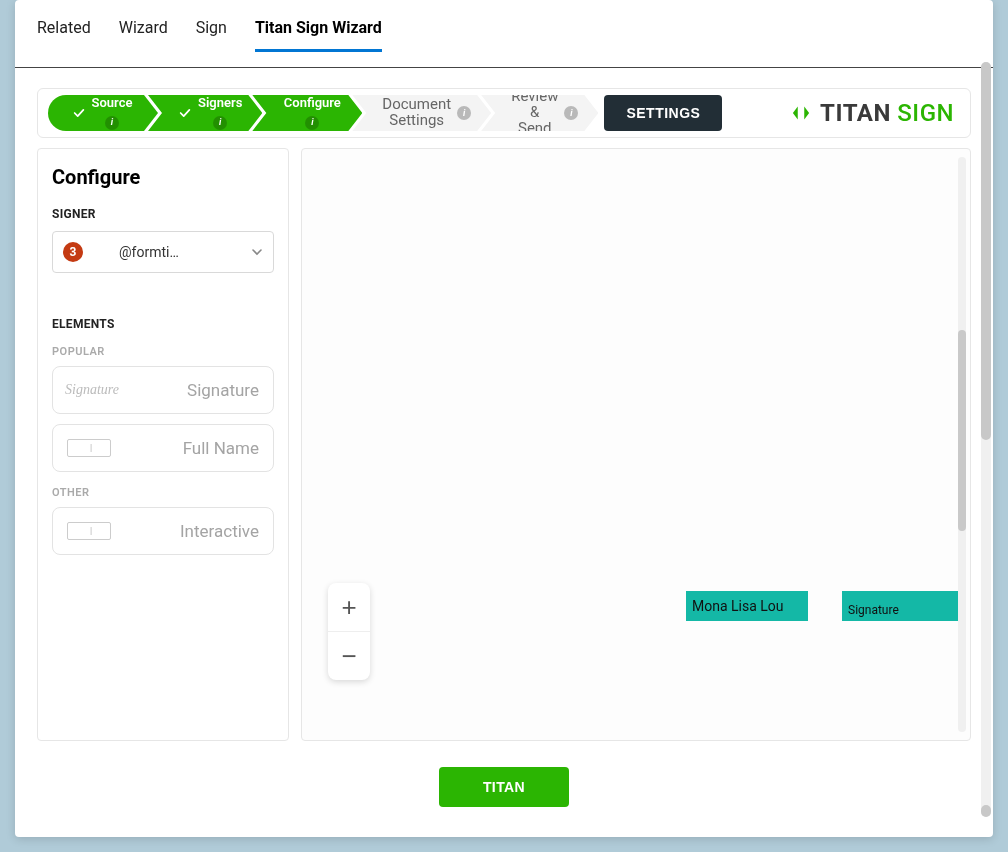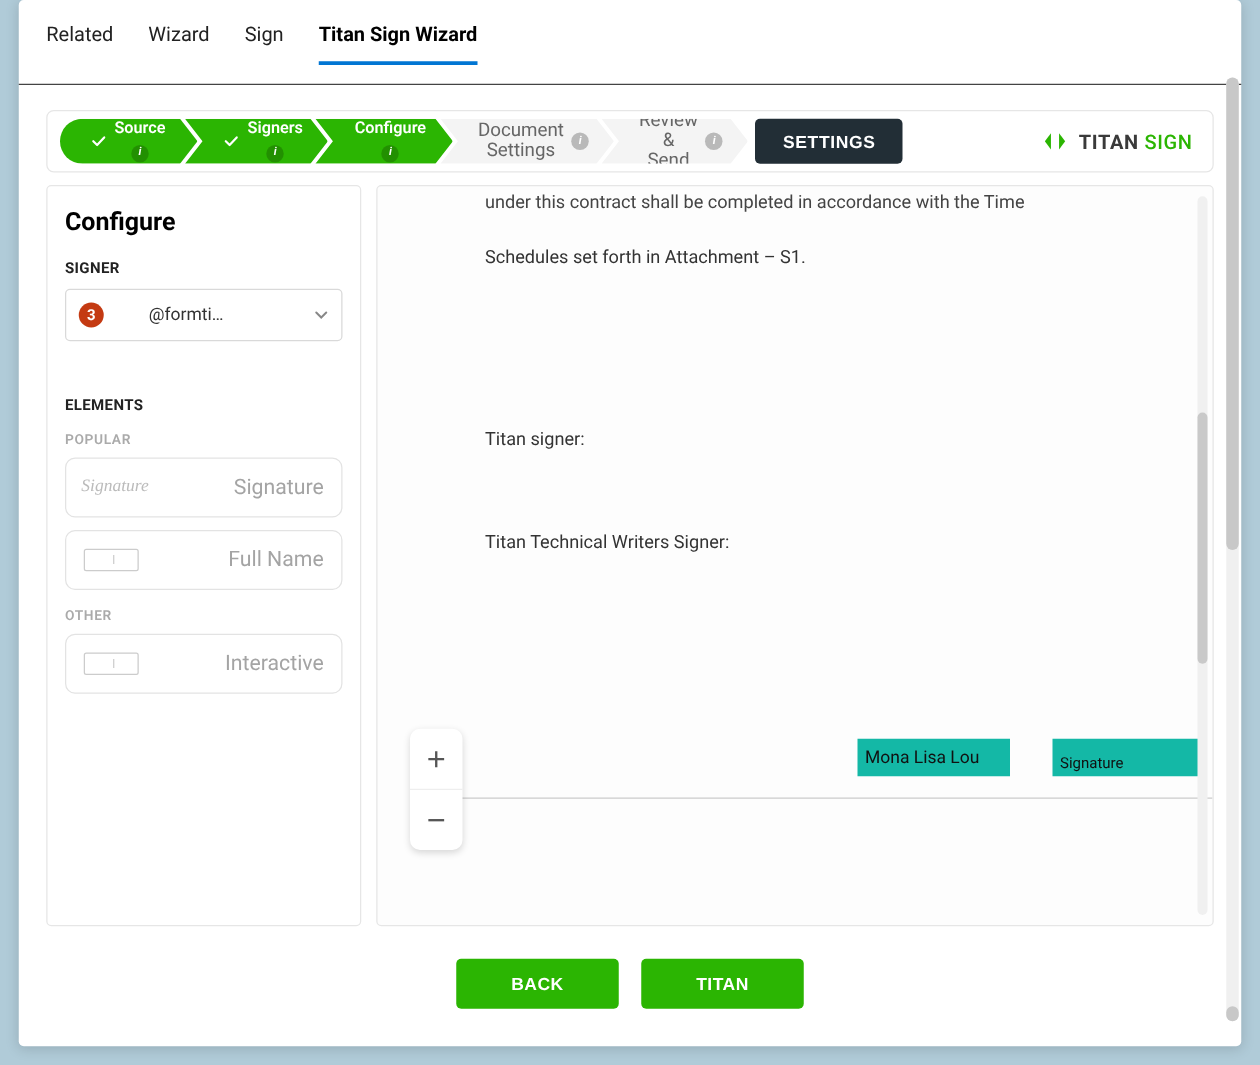--- a/index.html
+++ b/index.html
@@ -136,21 +136,21 @@
     display: flex;
     align-items: center;
     gap: 6px;
     padding-right: 6px;
   }
   .brand-logo {
     width: 26px; height: 26px;
   }
   .brand-text {
     font-weight: 700;
-    font-size: 16px;
+    font-size: 24px;
     letter-spacing: 0.5px;
     color: #3a3a3a;
   }
   .brand-text .accent { color: #2bb502; font-weight: 500; }
   
   .main {
     display: flex;
     gap: 12px;
     padding: 10px 22px 0 22px;
     flex: 1;
@@ -365,44 +365,37 @@
       </div>
 
       <div class="group-label">OTHER</div>
       <div class="elem-item">
         <span class="elem-icon box">I</span>
         <span>Interactive</span>
       </div>
     </div>
 
     <div class="canvas-wrap">
-      <div class="doc">
-        <div class="line1">under this contract shall be completed in accordance with the Time</div>
-        <div style="margin-top:18px;">Schedules set forth in Attachment – S1.</div>
-        <div class="txt-titan">Titan signer:</div>
-        <div class="txt-writers">Titan Technical Writers  Signer:</div>
-      </div>
 
       <div class="field-block field-a">Mona Lisa Lou</div>
       <div class="field-block field-b">Signature</div>
 
       <div class="zoom">
         <button>+</button>
         <hr>
         <button>−</button>
       </div>
 
       <div class="canvas-scroll">
         <div class="thumb"></div>
       </div>
     </div>
   </div>
 
   <div class="footer">
-    <button class="ft-btn">BACK</button>
     <button class="ft-btn">TITAN</button>
   </div>
 
   <div class="scrollbar-track">
     <div class="scrollbar-thumb"></div>
     <div class="scrollbar-thumb bottom"></div>
   </div>
 </div>
 
 </body></html>

